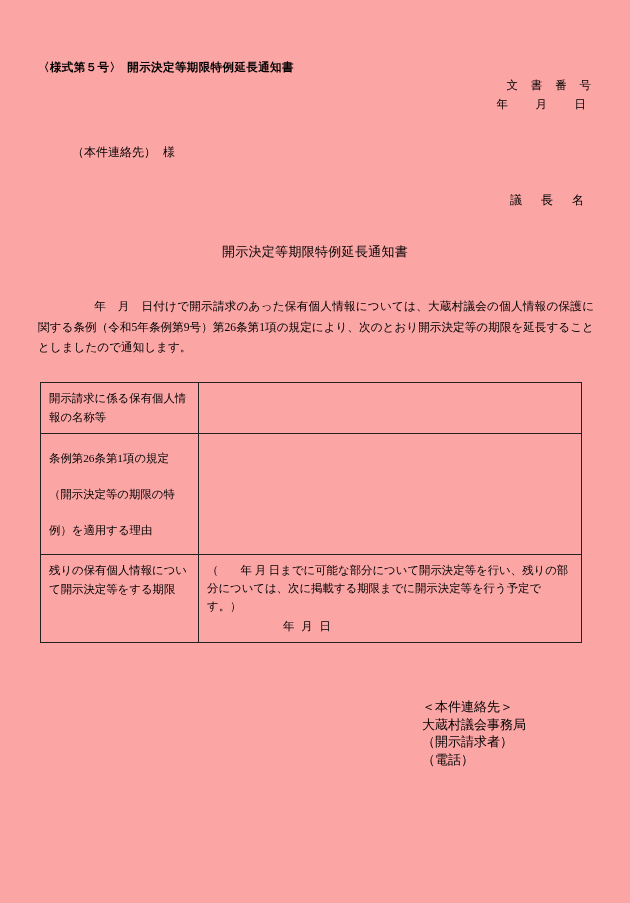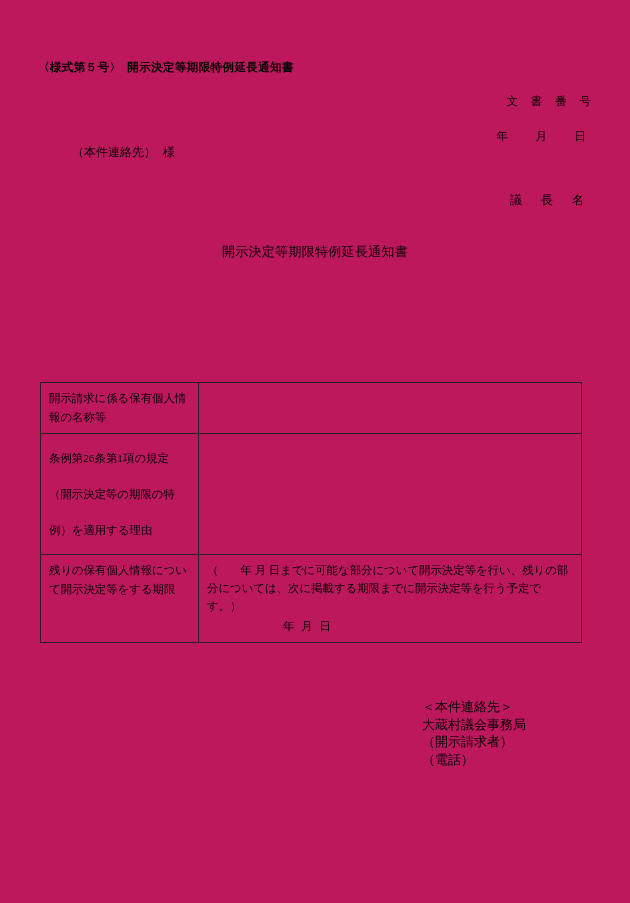--- a/index.html
+++ b/index.html
@@ -9,21 +9,21 @@
     background: #ffffff;
   }
   body {
     font-family: "Liberation Serif", "DejaVu Serif", serif;
     color: #000000;
   }
   .page {
     position: relative;
     width: 630px;
     height: 903px;
-    background: #be185d;
+    background: #fca5a5;
     overflow: hidden;
     box-sizing: border-box;
   }
 
   
   .form-header {
     position: absolute;
     left: 38px;
     top: 60px;
     font-size: 11.5px;
@@ -39,21 +39,20 @@
     right: 32px;
     top: 76px;
     text-align: right;
     font-size: 11.5px;
     line-height: 19px;
   }
   .doc-meta .meta-line {
     letter-spacing: 5px;
     padding-right: 2px;
     white-space: nowrap;
-    margin-top: 16px;
   }
   .doc-meta .meta-date {
     letter-spacing: 8px;
     padding-right: 4px;
   }
 
   
   .addressee {
     position: absolute;
     left: 72px;
@@ -160,20 +159,23 @@
   </div>
 
   <div class="addressee">
     <span>（本件連絡先）</span><span class="honorific">様</span>
   </div>
 
   <div class="issuer">議 長 名</div>
 
   <div class="doc-title">開示決定等期限特例延長通知書</div>
 
+  <div class="body-text">
+    <span class="lead-indent"></span><span>年　月　日付けで開示請求のあった保有個人情報については、大蔵村議会の個人情報の保護に関する条例（令和5年条例第9号）第26条第1項の規定により、次のとおり開示決定等の期限を延長することとしましたので通知します。</span>
+  </div>
 
   <table class="form-table">
     <tbody>
       <tr class="row-name">
         <td class="label-cell">開示請求に係る保有個人情報の名称等</td>
         <td class="value-cell"></td>
       </tr>
       <tr class="row-reason">
         <td class="label-cell">条例第26条第1項の規定（開示決定等の期限の特例）を適用する理由</td>
         <td class="value-cell"></td>

